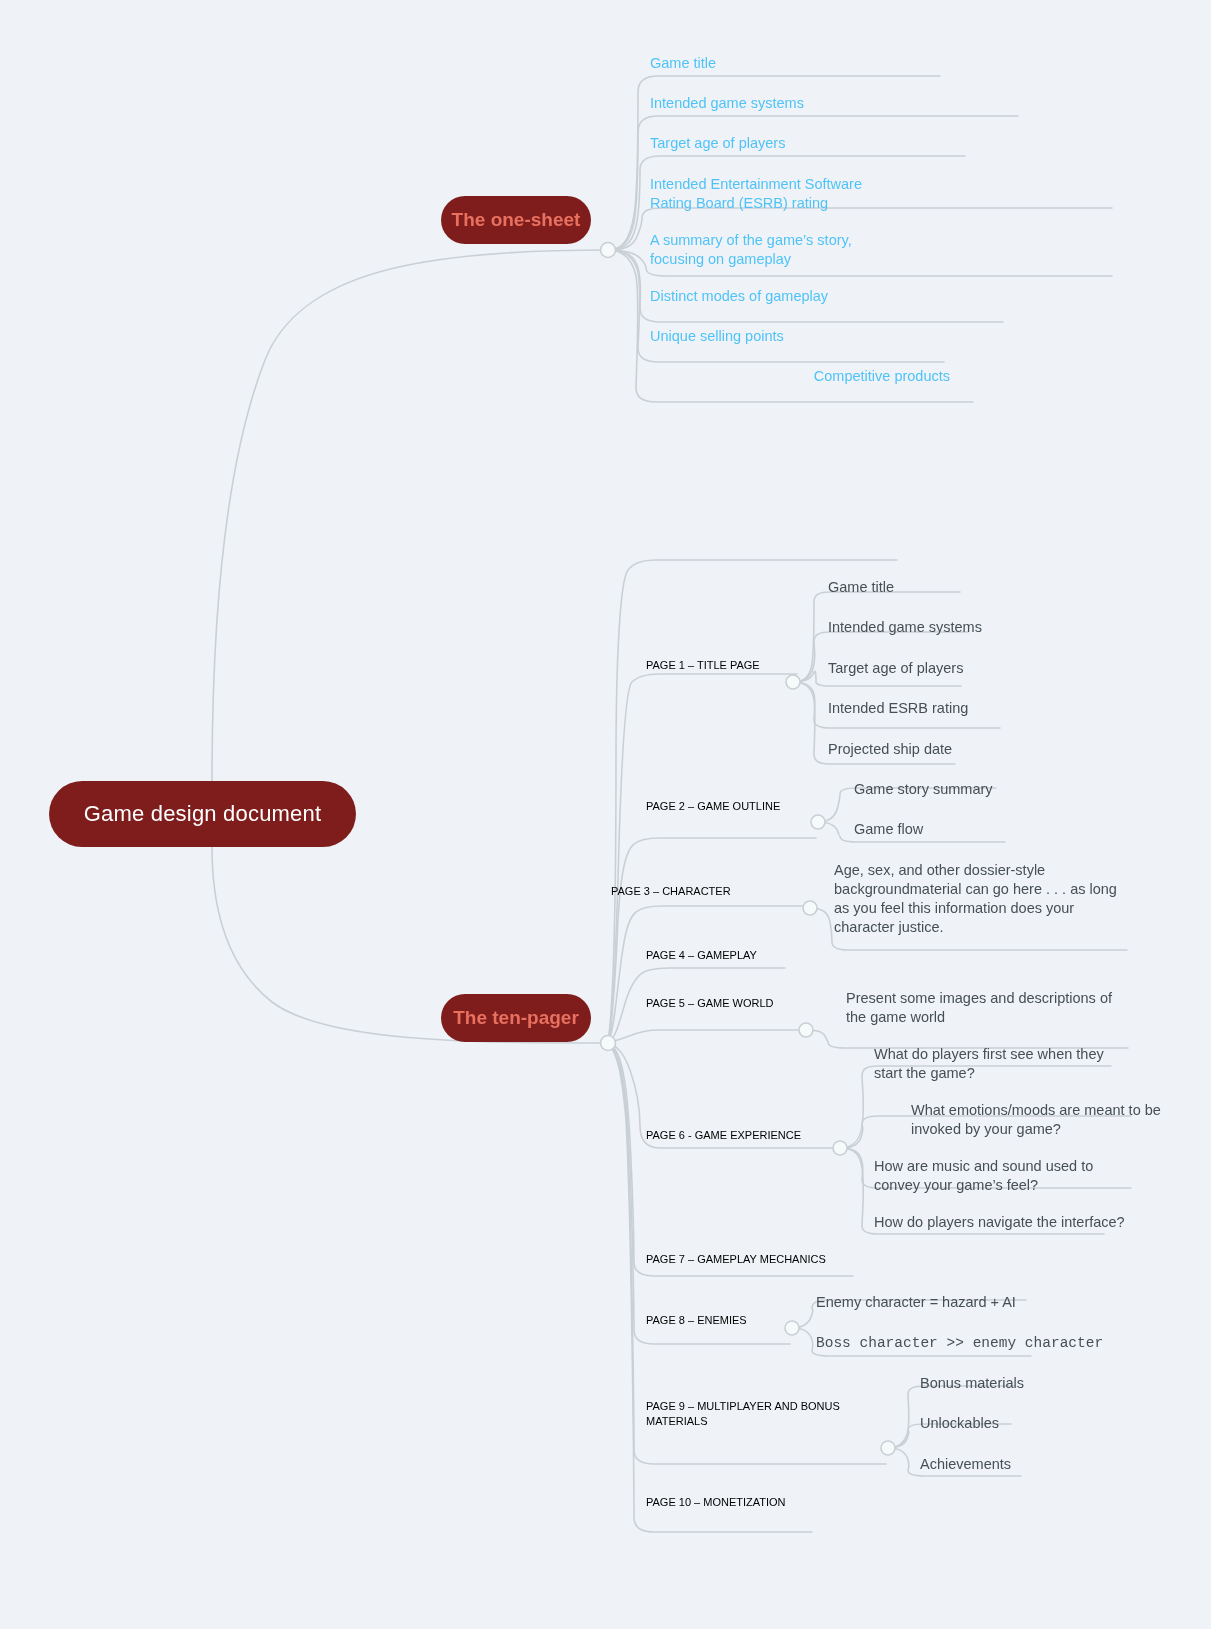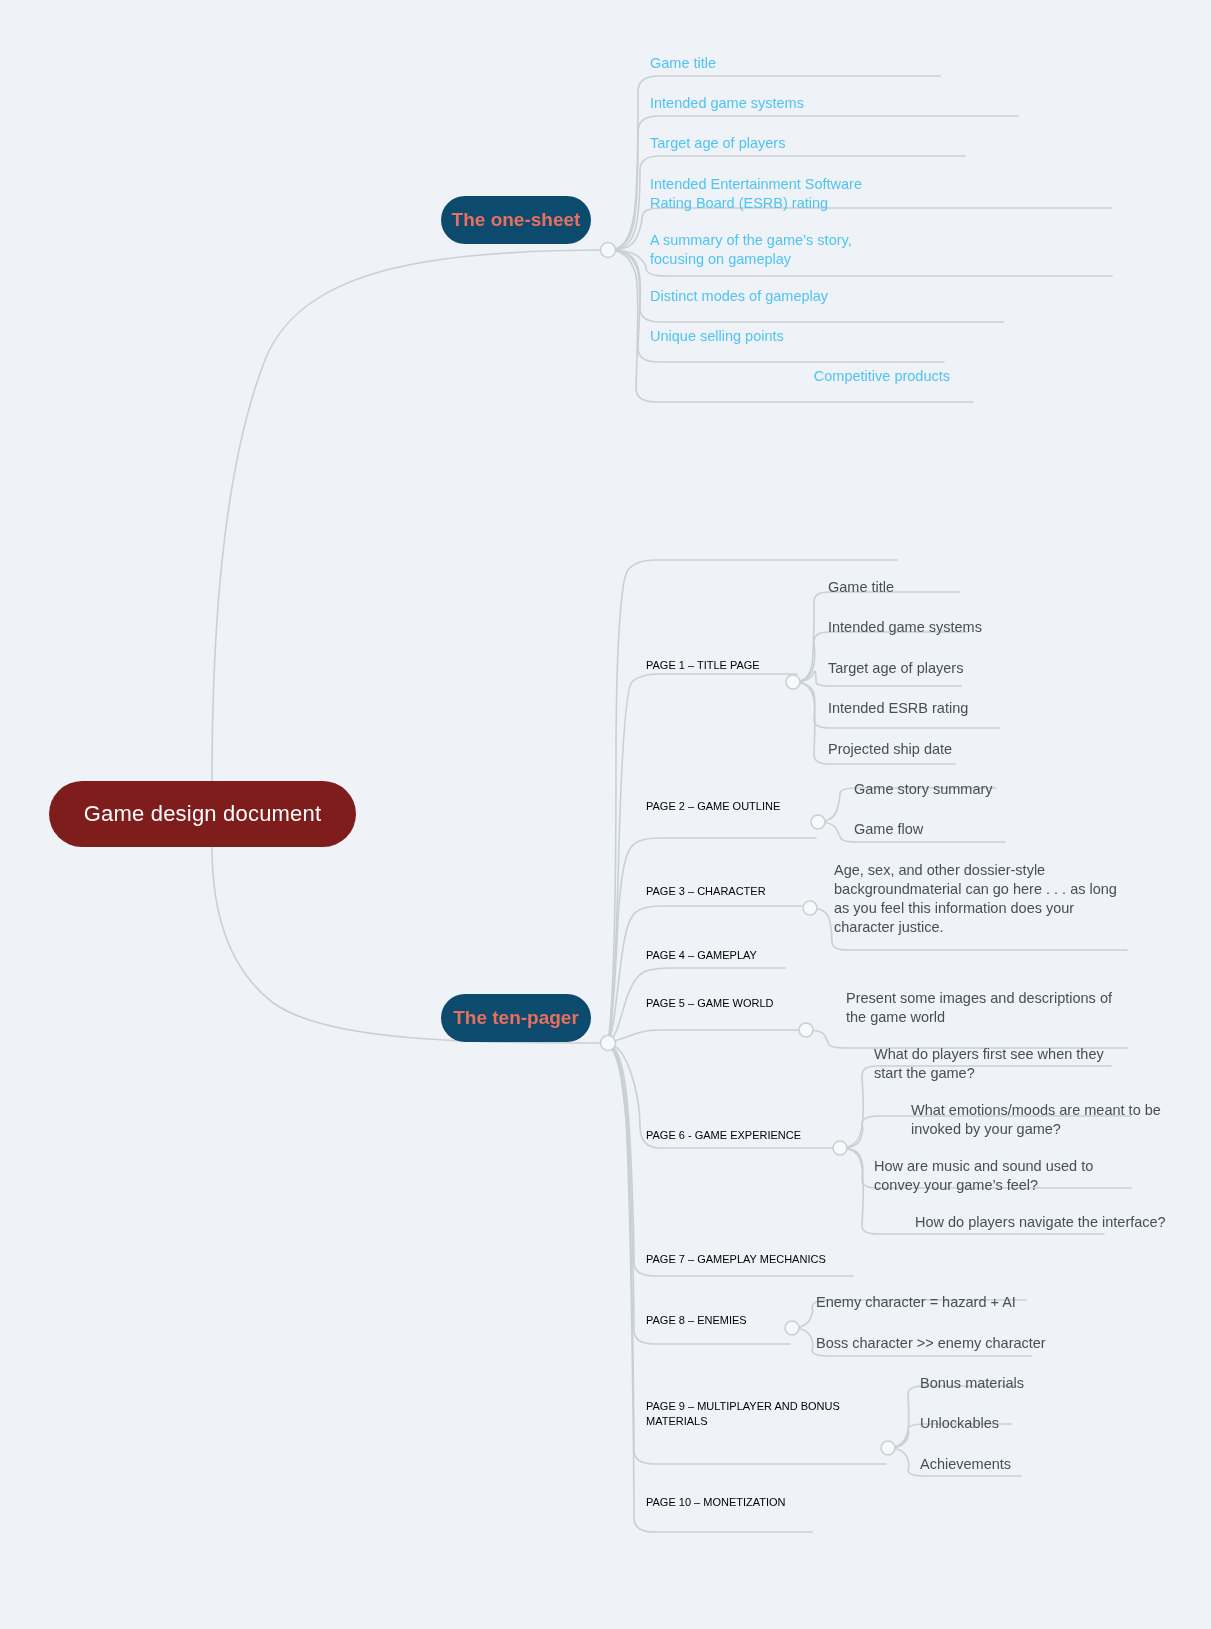--- a/index.html
+++ b/index.html
@@ -45,21 +45,21 @@
     color: #ffffff;
     font-size: 22px;
     font-weight: 400;
     letter-spacing: 0.2px;
     white-space: nowrap;
   }
   
   .branch-pill {
     height: 48px;
     border-radius: 24px;
-    background: #0c4a6e;
+    background: #7f1d1d;
     display: flex;
     align-items: center;
     justify-content: center;
     padding: 0 26px;
   }
   .branch-pill .branch-label {
     color: #E8705F;
     font-size: 19px;
     font-weight: bold;
     white-space: nowrap;
@@ -185,21 +185,21 @@
   <div class="leaf leaf-l2-blue" style="left:650px; top:134px; width:320px;">Target age of players</div>
   <div class="leaf leaf-l2-blue" style="left:650px; top:175px; width:240px;">Intended Entertainment Software Rating Board (ESRB) rating</div>
   <div class="leaf leaf-l2-blue" style="left:650px; top:231px; width:240px;">A summary of the game’s story, focusing on gameplay</div>
   <div class="leaf leaf-l2-blue" style="left:650px; top:287px; width:340px;">Distinct modes of gameplay</div>
   <div class="leaf leaf-l2-blue" style="left:650px; top:327px; width:300px;">Unique selling points</div>
   <div class="leaf leaf-l2-blue" style="left:650px; top:367px; width:300px;text-align:right;">Competitive products</div>
 
 
   <div class="leaf leaf-l2-blue-lg" style="left:646px; top:658px; width:200px;">PAGE 1 – TITLE PAGE</div>
   <div class="leaf leaf-l2-blue-lg" style="left:646px; top:799px; width:230px;">PAGE 2 – GAME OUTLINE</div>
-  <div class="leaf leaf-l2-blue-lg" style="left:646px; top:884px; width:220px;">PAGE 3 – CHARACTER</div>
+  <div class="leaf leaf-l2-blue-lg" style="left:611px; top:884px; width:220px;">PAGE 3 – CHARACTER</div>
   <div class="leaf leaf-l2-blue-lg" style="left:646px; top:948px; width:200px;">PAGE 4 – GAMEPLAY</div>
   <div class="leaf leaf-l2-blue-lg" style="left:646px; top:996px; width:220px;">PAGE 5 – GAME WORLD</div>
   <div class="leaf leaf-l2-blue-lg" style="left:646px; top:1128px; width:250px;">PAGE 6 - GAME EXPERIENCE</div>
   <div class="leaf leaf-l2-blue-lg" style="left:646px; top:1252px; width:260px;">PAGE 7 – GAMEPLAY MECHANICS</div>
   <div class="leaf leaf-l2-blue-lg" style="left:646px; top:1313px; width:200px;">PAGE 8 – ENEMIES</div>
   <div class="leaf leaf-l2-blue-lg" style="left:646px; top:1399px; width:222px;">PAGE 9 – MULTIPLAYER AND BONUS MATERIALS</div>
   <div class="leaf leaf-l2-blue-lg" style="left:646px; top:1495px; width:260px;">PAGE 10 – MONETIZATION</div>
 
   <div class="leaf leaf-dark" style="left:828px; top:578px; width:260px;">Game title</div>
   <div class="leaf leaf-dark" style="left:828px; top:618px; width:260px;">Intended game systems</div>
@@ -210,22 +210,22 @@
   <div class="leaf leaf-dark" style="left:854px; top:780px; width:260px;">Game story summary</div>
   <div class="leaf leaf-dark" style="left:854px; top:820px; width:260px;">Game flow</div>
 
   <div class="leaf leaf-dark" style="left:834px; top:861px; width:300px;">Age, sex, and other dossier-style backgroundmaterial can go here . . . as long as you feel this information does your character justice.</div>
 
   <div class="leaf leaf-dark" style="left:846px; top:989px; width:290px;">Present some images and descriptions of the game world</div>
 
   <div class="leaf leaf-dark" style="left:874px; top:1045px; width:260px;">What do players first see when they start the game?</div>
   <div class="leaf leaf-dark" style="left:874px; top:1101px; width:260px;margin-left:37px;">What emotions/moods are meant to be invoked by your game?</div>
   <div class="leaf leaf-dark" style="left:874px; top:1157px; width:245px;">How are music and sound used to convey your game’s feel?</div>
-  <div class="leaf leaf-dark" style="left:874px; top:1213px; width:260px;margin-left:41px;">How do players navigate the interface?</div>
+  <div class="leaf leaf-dark" style="left:874px; top:1213px; width:260px;">How do players navigate the interface?</div>
 
   <div class="leaf leaf-dark" style="left:816px; top:1293px; width:300px;">Enemy character = hazard + AI</div>
-  <div class="leaf leaf-dark" style="left:816px; top:1334px; width:300px;">Boss character &gt;&gt; enemy character</div>
+  <div class="leaf leaf-dark" style="left:816px; top:1334px; width:300px;font-family:Liberation Mono, monospace;">Boss character &gt;&gt; enemy character</div>
 
   <div class="leaf leaf-dark" style="left:920px; top:1374px; width:260px;">Bonus materials</div>
   <div class="leaf leaf-dark" style="left:920px; top:1414px; width:260px;">Unlockables</div>
   <div class="leaf leaf-dark" style="left:920px; top:1455px; width:260px;">Achievements</div>
 
 </div>
 
 </body></html>

